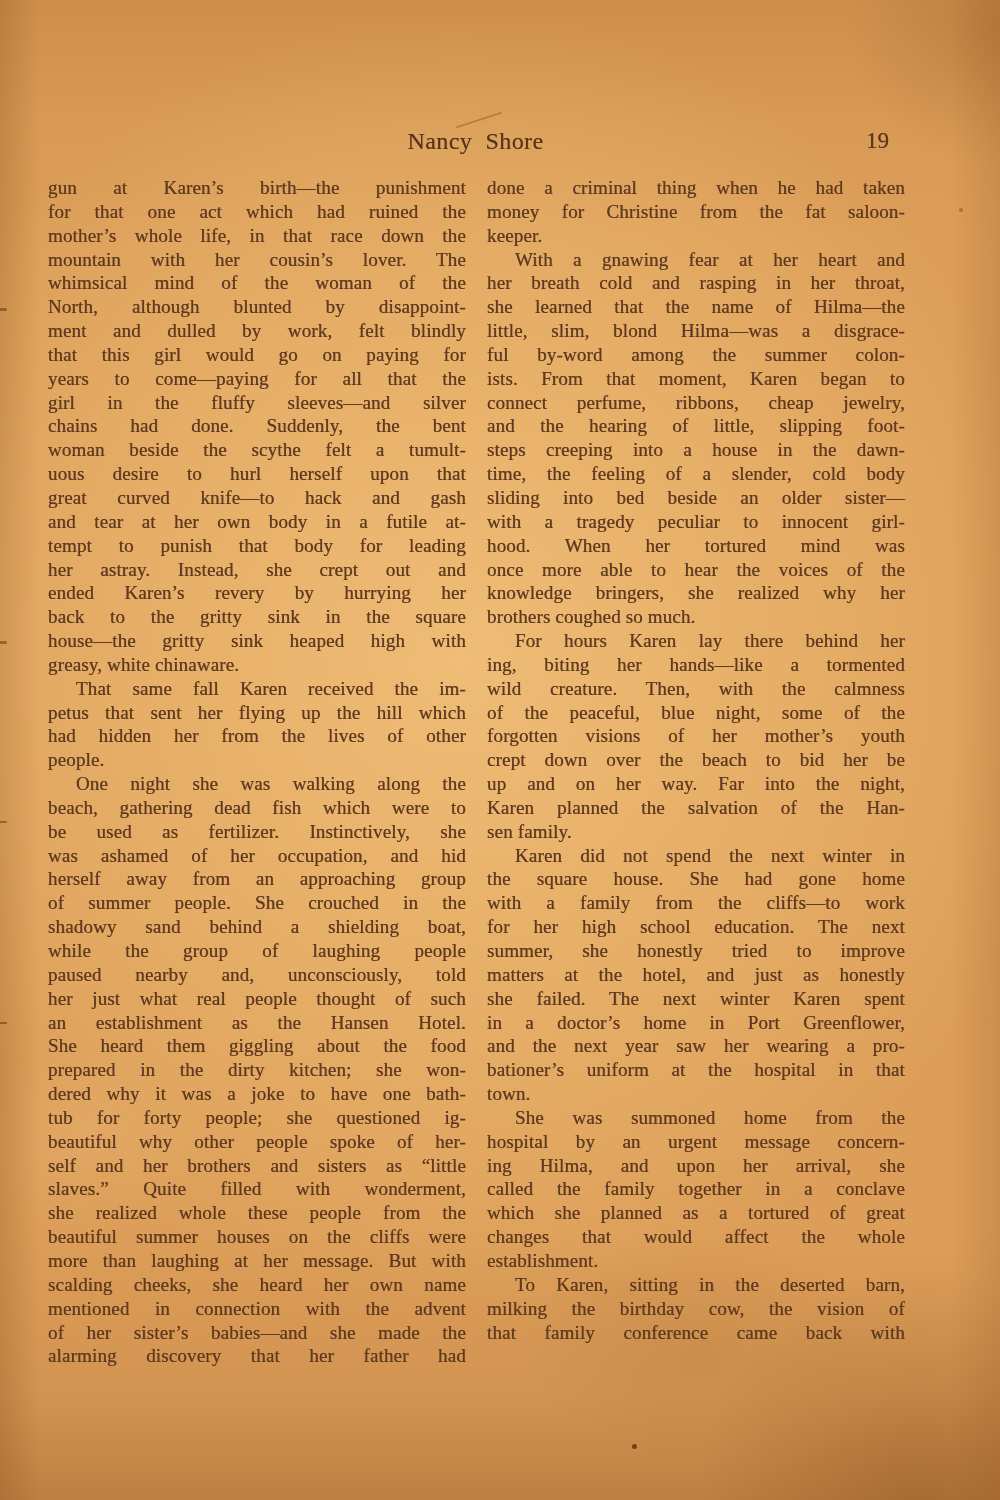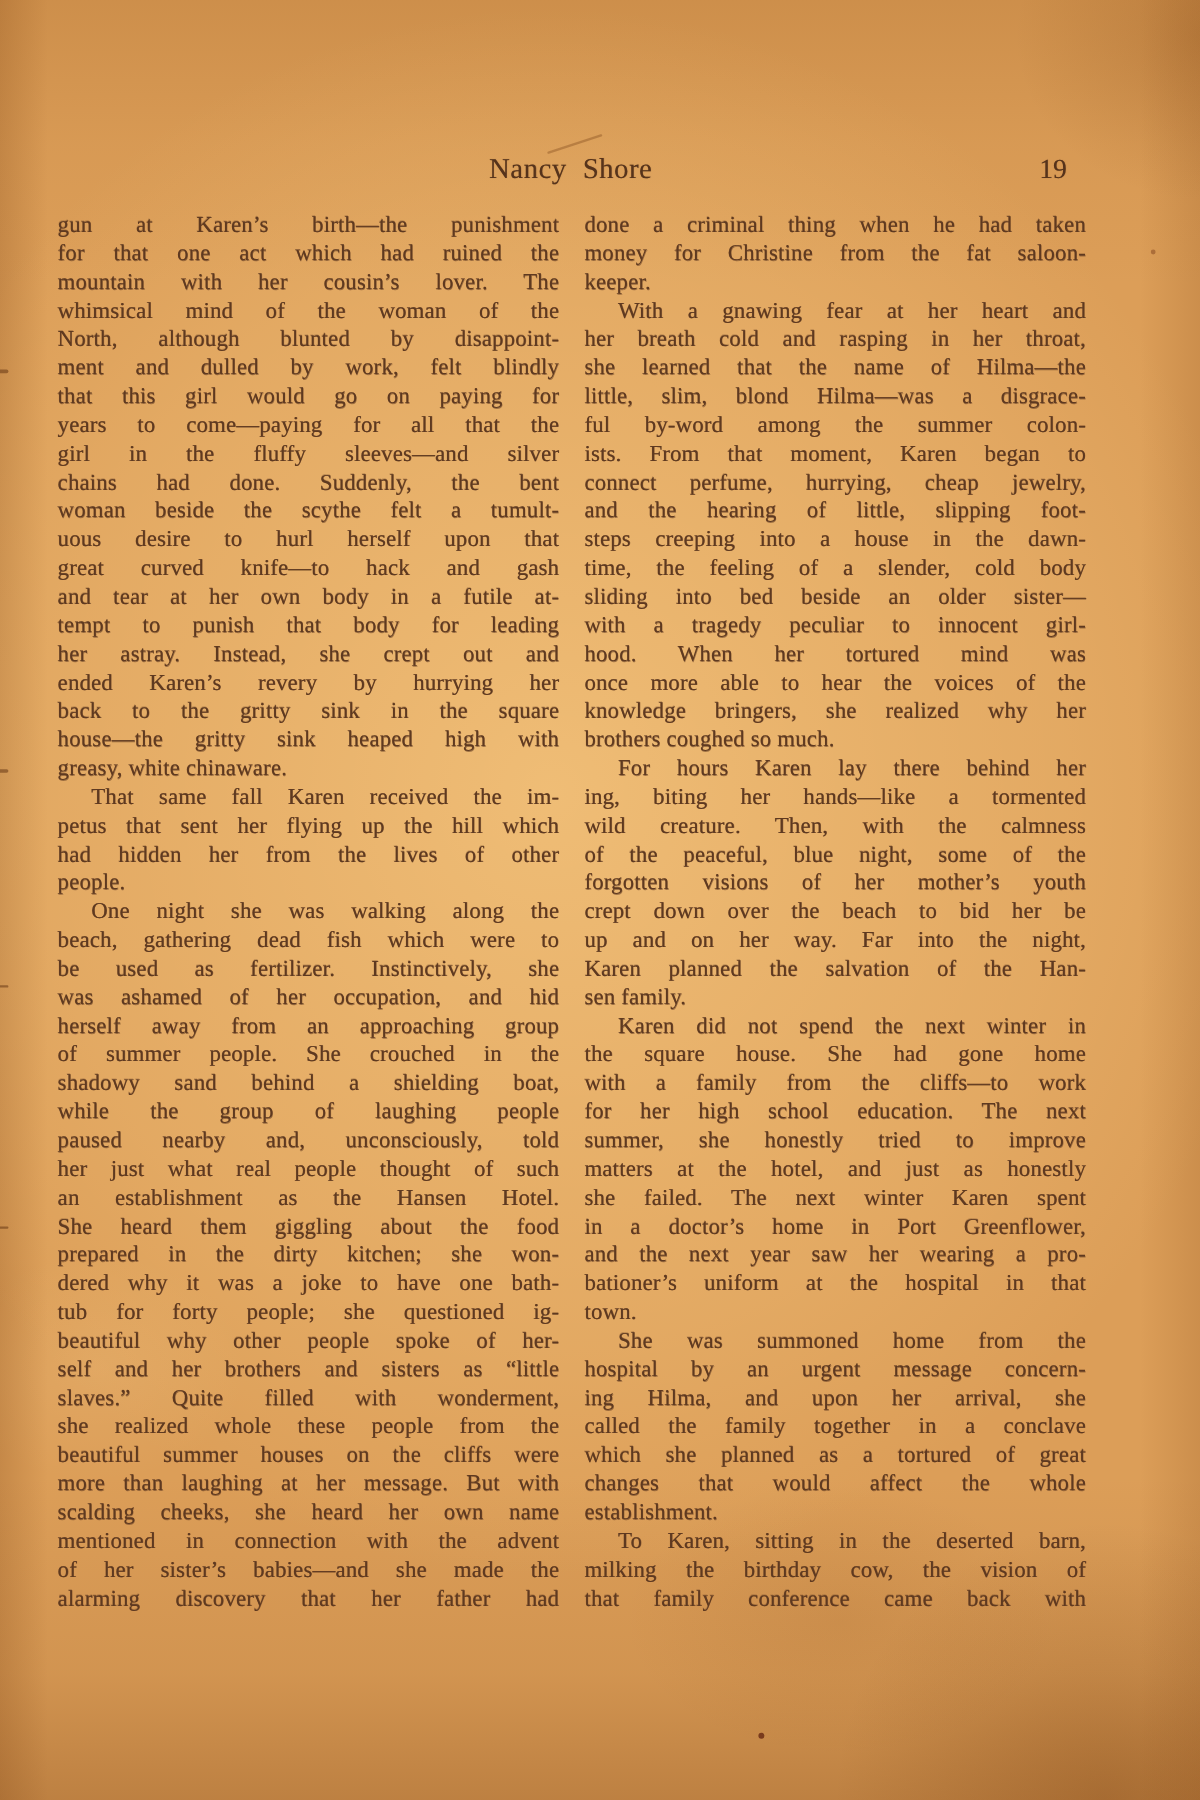--- a/index.html
+++ b/index.html
@@ -117,20 +117,21 @@
 
   <div class="running-header">
     <span class="running-title">Nancy Shore</span>
     <span class="page-number">19</span>
   </div>
 
   <div class="columns">
     <div class="column">
         <div class="line">gun at Karen’s birth—the punishment</div>
         <div class="line">for that one act which had ruined the</div>
+        <div class="line">mother’s whole life, in that race down the</div>
         <div class="line">mountain with her cousin’s lover. The</div>
         <div class="line">whimsical mind of the woman of the</div>
         <div class="line">North, although blunted by disappoint-</div>
         <div class="line">ment and dulled by work, felt blindly</div>
         <div class="line">that this girl would go on paying for</div>
         <div class="line">years to come—paying for all that the</div>
         <div class="line">girl in the fluffy sleeves—and silver</div>
         <div class="line">chains had done. Suddenly, the bent</div>
         <div class="line">woman beside the scythe felt a tumult-</div>
         <div class="line">uous desire to hurl herself upon that</div>
@@ -175,21 +176,21 @@
     <div class="column">
         <div class="line">done a criminal thing when he had taken</div>
         <div class="line">money for Christine from the fat saloon-</div>
         <div class="line e">keeper.</div>
         <div class="line p">With a gnawing fear at her heart and</div>
         <div class="line">her breath cold and rasping in her throat,</div>
         <div class="line">she learned that the name of Hilma—the</div>
         <div class="line">little, slim, blond Hilma—was a disgrace-</div>
         <div class="line">ful by-word among the summer colon-</div>
         <div class="line">ists. From that moment, Karen began to</div>
-        <div class="line">connect perfume, hurrying, cheap jewelry,</div>
+        <div class="line">connect perfume, ribbons, cheap jewelry,</div>
         <div class="line">and the hearing of little, slipping foot-</div>
         <div class="line">steps creeping into a house in the dawn-</div>
         <div class="line">time, the feeling of a slender, cold body</div>
         <div class="line">sliding into bed beside an older sister—</div>
         <div class="line">with a tragedy peculiar to innocent girl-</div>
         <div class="line">hood. When her tortured mind was</div>
         <div class="line">once more able to hear the voices of the</div>
         <div class="line">knowledge bringers, she realized why her</div>
         <div class="line e">brothers coughed so much.</div>
         <div class="line p">For hours Karen lay there behind her</div>

